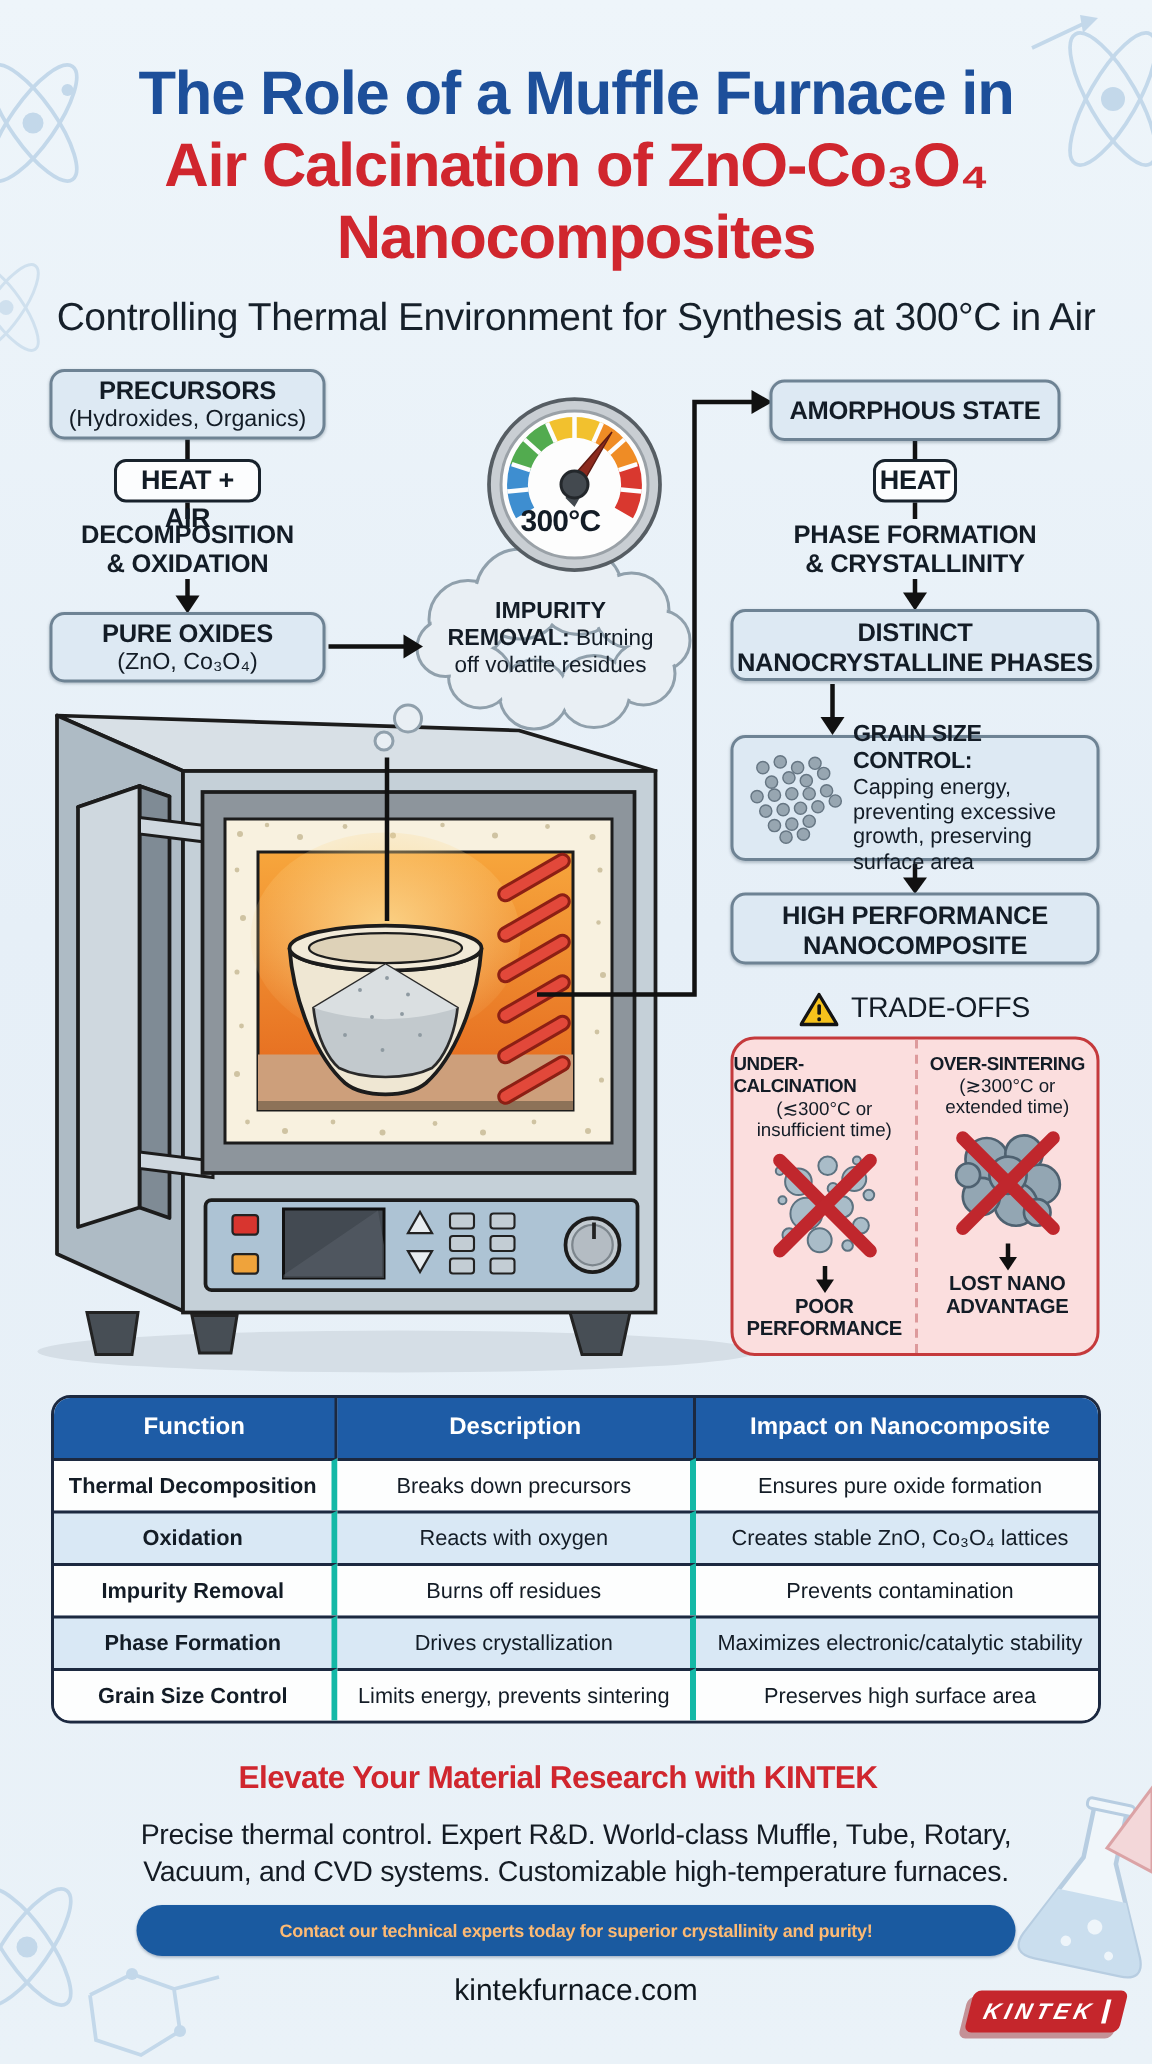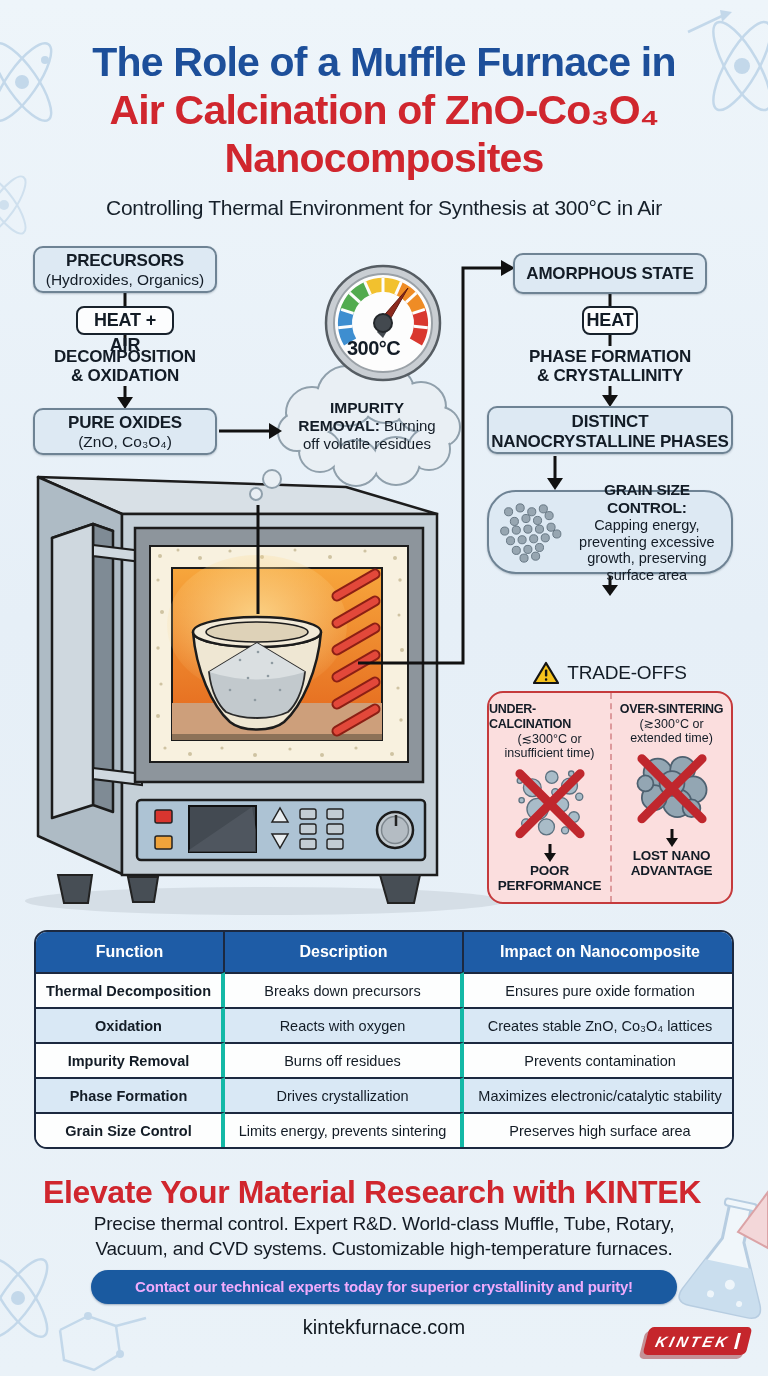--- a/index.html
+++ b/index.html
@@ -15,37 +15,37 @@
     background:linear-gradient(180deg,#eef5fa 0%,#e6eff7 45%,#eaf2f8 100%);
     font-family:"Liberation Sans","DejaVu Sans",sans-serif; color:var(--ink);
   }
   .abs{position:absolute;}
   .ctr{text-align:center;}
   .svg-layer{position:absolute;left:0;top:0;z-index:1;}
   .ovl{z-index:2;}
   .title{width:768px;left:0;font-weight:bold;letter-spacing:-0.8px;line-height:1.02;}
   .t-blue{color:var(--blue);font-size:41px;}
   .t-red{color:var(--red);font-size:41px;}
-  .subtitle{width:768px;left:0;font-size:21px;color:#16202a;letter-spacing:-0.3px;}
+  .subtitle{width:768px;left:0;font-size:26px;color:#16202a;letter-spacing:-0.3px;}
   .flowbox{
     background:var(--boxfill); border:2px solid var(--boxborder); border-radius:10px;
     text-align:center; box-shadow:0 1px 2px rgba(40,60,80,.28); box-sizing:border-box;
   }
   .boxtitle{font-weight:bold;font-size:17px;line-height:1.2;letter-spacing:-0.2px;}
   .boxsub{font-size:15.5px;line-height:1.15;}
   .pill{
     background:#fcfdfe;border:2.5px solid #18222c;border-radius:8px;
     font-weight:bold;font-size:18px;text-align:center;box-sizing:border-box;
     letter-spacing:-0.2px;
   }
   .flowlabel{font-weight:bold;font-size:17px;text-align:center;line-height:1.13;letter-spacing:-0.2px;}
   .gauge-reading{font-weight:bold;font-size:20px;letter-spacing:-0.5px;}
   .cloudtext{font-size:15px;line-height:1.16;text-align:center;}
   .cloudtext b{font-size:15.5px;}
-  .grain-inner{display:flex;align-items:center;gap:6px;padding:7px 6px 6px 8px;text-align:center;border-radius:29px;}
+  .grain-inner{display:flex;align-items:center;gap:6px;padding:7px 6px 6px 8px;text-align:left;}
   .grain-text{font-size:14.5px;line-height:1.16;width:162px;}
   .grain-text b{font-size:15.5px;letter-spacing:-0.3px;}
   .trade-head{display:flex;align-items:center;justify-content:center;gap:8px;font-weight:normal;font-size:19px;letter-spacing:-0.2px;}
   .trade-panel{
     background:var(--tradebg);border:2.5px solid var(--tradeborder);border-radius:16px;
     display:flex;box-sizing:border-box;
   }
   .trade-col{width:50%;display:flex;flex-direction:column;align-items:center;padding-top:9px;box-sizing:border-box;}
   .trade-col.right{border-left:2px dashed #dd9a9c;}
   .trade-title{font-weight:bold;font-size:12.5px;letter-spacing:-0.3px;line-height:1.2;}
@@ -62,24 +62,24 @@
     border-right:2px solid #1c2940;
   }
   .td{
     display:flex;align-items:center;justify-content:center;height:33px;
     font-size:14.5px;border-top:2px solid #1c2940;border-right:4px solid #14b8a6;
     text-align:center;background:#fdfefe;
   }
   .table > div:nth-child(3n){border-right:none;}
   .fc{font-weight:bold;}
   .alt{background:var(--altrow);}
-  .cta-heading{width:744px;left:0;font-size:32px;font-weight:bold;color:var(--red);letter-spacing:-0.4px;}
+  .cta-heading{width:744px;left:0;font-size:21px;font-weight:bold;color:var(--red);letter-spacing:-0.4px;}
   .cta-body{width:768px;left:0;font-size:19px;color:#141b24;letter-spacing:-0.2px;}
   .cta-button{
-    background:var(--ctablue);color:#f0abfc;font-weight:bold;font-size:15px;
+    background:var(--ctablue);color:#fdba74;font-weight:bold;font-size:12px;
     border-radius:22px;text-align:center;line-height:34px;height:34px;
     letter-spacing:-0.2px;box-shadow:0 1px 2px rgba(20,50,90,.35);cursor:pointer;
   }
   .website{width:768px;left:0;font-size:20px;color:#10181f;}
   .logo-box{
     transform:skewX(-14deg);background:#c5262c;border-radius:5px;height:28px;
     display:flex;align-items:center;justify-content:center;padding:0 10px;
     box-shadow:-3px 4px 0 rgba(150,26,30,.45);
   }
   .logo-box .txt{font-style:italic;font-weight:bold;letter-spacing:3px;color:#fff;font-size:15px;}
@@ -395,20 +395,24 @@
           <circle cx="44" cy="47" r="4.2"></circle>
         <circle cx="28" cy="58" r="4.2"></circle>
           <circle cx="40" cy="56" r="4.2"></circle>
       </g>
     </svg>
     <div class="grain-text">
       <b>GRAIN SIZE CONTROL:</b><br>
       <span>Capping energy, preventing excessive growth, preserving surface area</span>
     </div>
   </div>
+  <div class="abs ovl flowbox" style="left:487px;top:595px;width:246px;height:48px;padding-top:4px;">
+    <div class="boxtitle">HIGH PERFORMANCE</div>
+    <div class="boxtitle">NANOCOMPOSITE</div>
+  </div>
 
   <div class="abs ovl trade-head" style="left:487px;top:658px;width:246px;height:30px;">
     <svg width="26" height="24" viewBox="0 0 26 24">
       <polygon points="13,2 25,22 1,22" fill="#f6c21c" stroke="#141414" stroke-width="2.2" stroke-linejoin="round"></polygon>
       <rect x="11.9" y="8.5" width="2.4" height="7" rx="1" fill="#141414"></rect>
       <rect x="11.9" y="17.2" width="2.4" height="2.6" rx="1" fill="#141414"></rect>
     </svg>
     <span>TRADE-OFFS</span>
   </div>
   <div class="abs ovl trade-panel" style="left:487px;top:691px;width:246px;height:213px;">

